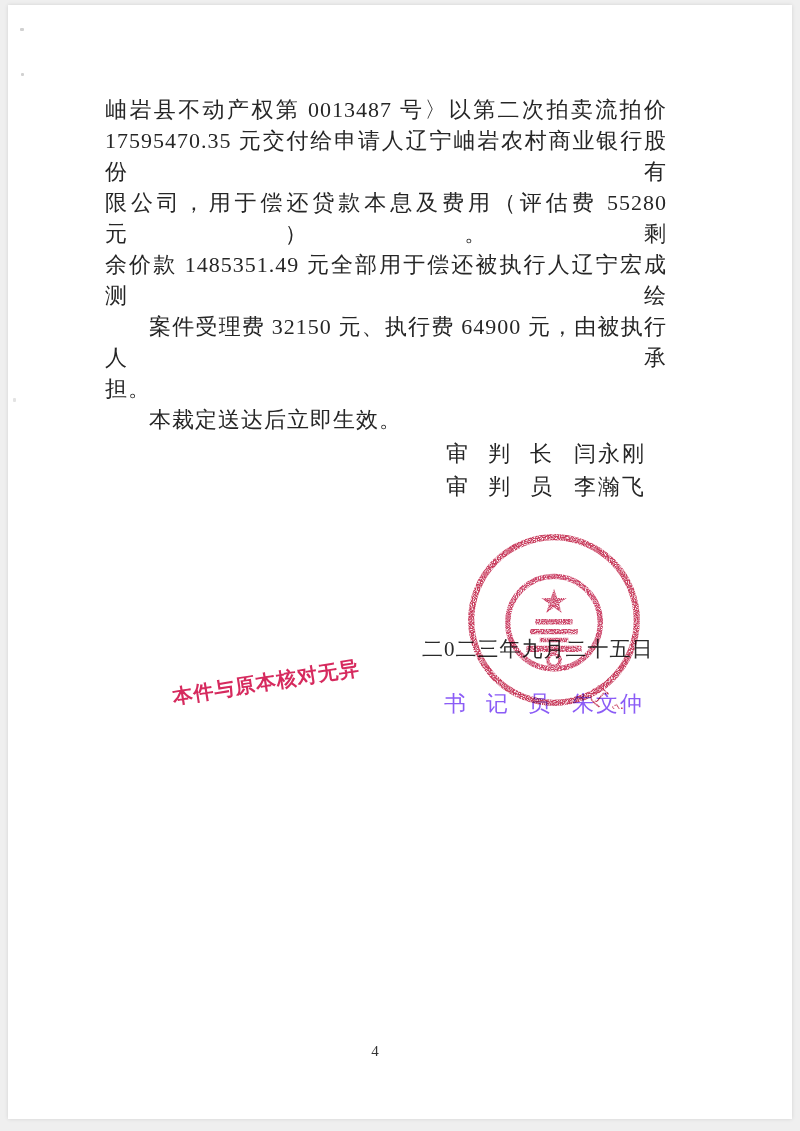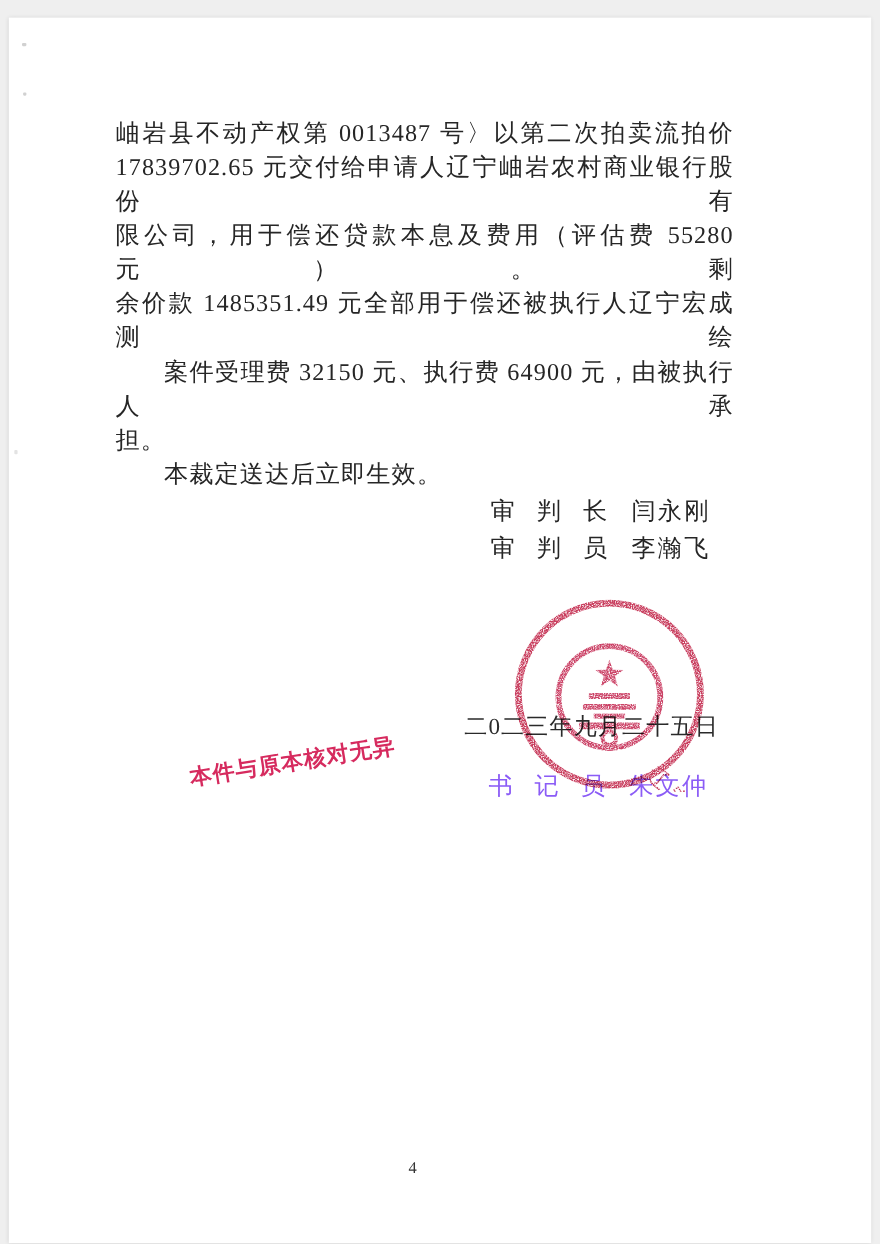--- a/index.html
+++ b/index.html
@@ -1,19 +1,19 @@
 <!DOCTYPE html>
 <html><head>
 <meta charset="utf-8">
 <style>
   html,body{margin:0;padding:0;}
   body{font-family:"Liberation Serif","DejaVu Serif",serif;}
   .stage{position:relative;width:800px;height:1131px;background:#efefef;overflow:hidden;}
   .page{position:absolute;left:8px;top:5px;width:784px;height:1114px;background:#ffffff;
-        box-shadow:0 0 4px rgba(0,0,0,.12);margin-top:11px;}
+        box-shadow:0 0 4px rgba(0,0,0,.12);}
   
   .bodyblock{position:absolute;left:97px;top:89px;width:562px;}
   .bodyline{font-size:22px;line-height:31px;letter-spacing:1px;color:#262626;
             white-space:nowrap;}
   .bodyline.fill{white-space:normal;text-align:justify;text-align-last:justify;
                  -moz-text-align-last:justify;}
   .bodyline.indent{text-indent:44px;}
   
   .judges{position:absolute;left:438px;top:434px;}
   .sigrow{height:33px;font-size:22px;color:#262626;white-space:nowrap;text-align:right;}
@@ -46,21 +46,21 @@
 
 <div class="stage">
   <div class="page">
 
     <div class="speck s1"></div>
     <div class="speck s2"></div>
     <div class="speck s3"></div>
 
     <div class="bodyblock">
       <div class="bodyline fill">岫岩县不动产权第 0013487 号〉以第二次拍卖流拍价</div>
-      <div class="bodyline fill">17839702.65 元交付给申请人辽宁岫岩农村商业银行股份有</div>
+      <div class="bodyline fill">17595470.35 元交付给申请人辽宁岫岩农村商业银行股份有</div>
       <div class="bodyline fill">限公司，用于偿还贷款本息及费用（评估费 55280 元）。剩</div>
       <div class="bodyline fill">余价款 1485351.49 元全部用于偿还被执行人辽宁宏成测绘</div>
       <div class="bodyline fill indent">案件受理费 32150 元、执行费 64900 元，由被执行人承</div>
       <div class="bodyline">担。</div>
       <div class="bodyline indent">本裁定送达后立即生效。</div>
     </div>
 
     <div class="judges">
       <div class="sigrow">
         <span class="sig-title">审判长</span><span class="sig-name">闫永刚</span>

